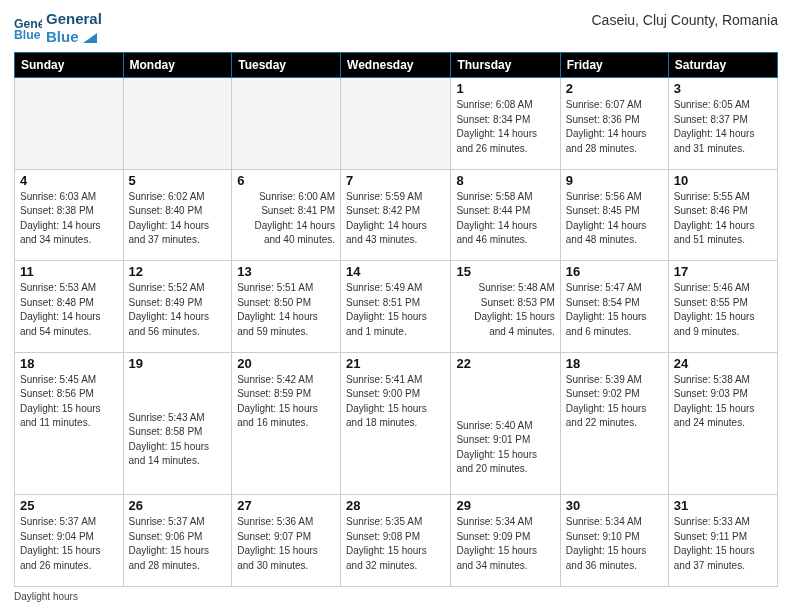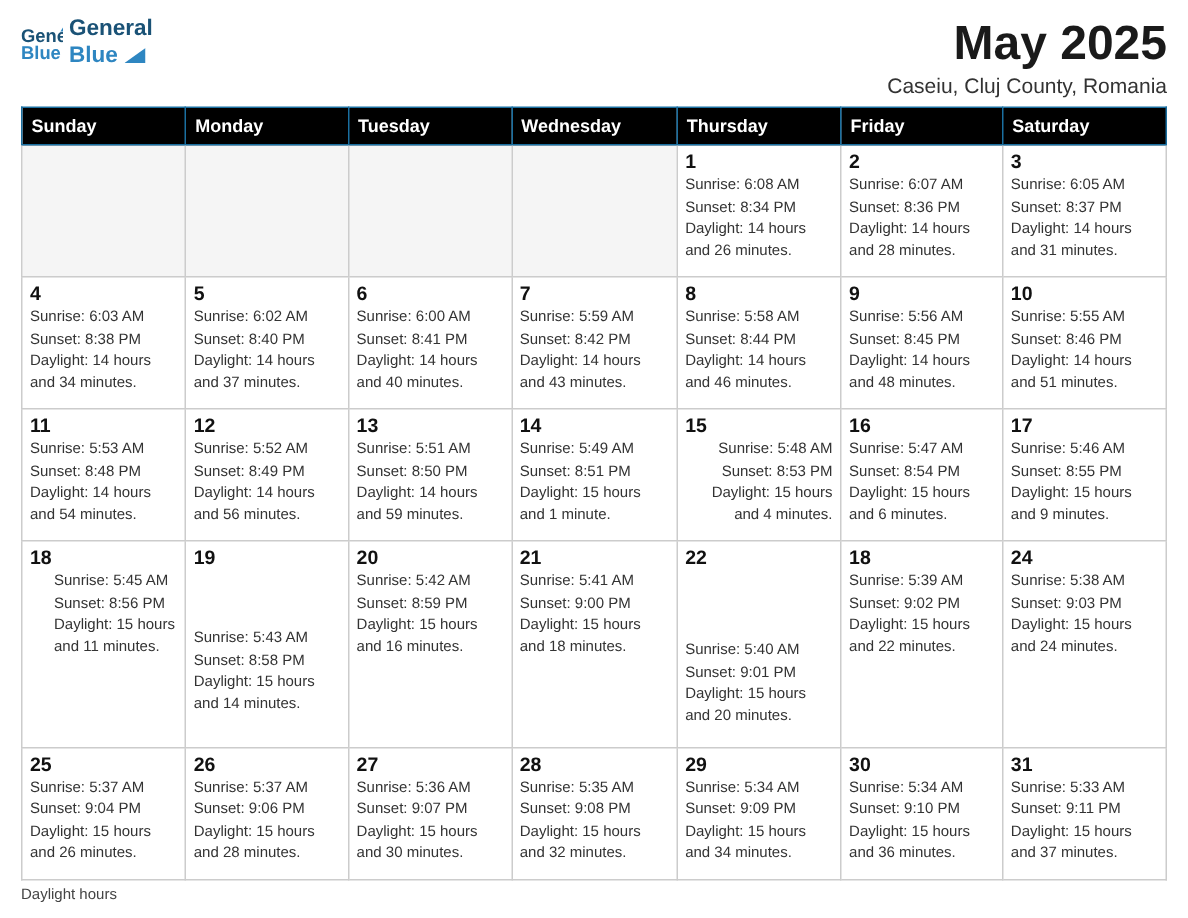--- a/index.html
+++ b/index.html
@@ -105,21 +105,20 @@
       <div style="display:flex;flex-direction:column;line-height:1.2">
         <span style="font-size:15px;font-weight:bold;color:#1a5276;">General</span>
         <span style="font-size:15px;font-weight:bold;color:#2e86c1;">Blue
           <svg width="14" height="10" style="vertical-align:middle;">
             <polygon points="0,10 14,10 14,0" fill="#2e86c1"></polygon>
           </svg>
         </span>
       </div>
     </div>
     <div class="title-block">
-      <div class="month-title">May 2025</div>
       <div class="location-title">Caseiu, Cluj County, Romania</div>
     </div>
   </div>
 
   <table class="calendar-table">
     <thead>
       <tr>
       <th>Sunday</th>
           <th>Monday</th>
           <th>Tuesday</th>
@@ -167,21 +166,21 @@
           </td>
           <td>
             <span class="day-number">5</span>
             <div class="day-info" style="white-space: pre-line;">Sunrise: 6:02 AM
 Sunset: 8:40 PM
 Daylight: 14 hours
 and 37 minutes.</div>
           </td>
           <td>
             <span class="day-number">6</span>
-            <div class="day-info" style="white-space: pre-line;">Sunrise: 6:00 AM
+            <div class="day-info" style="white-space: pre-line; text-align: right;">Sunrise: 6:00 AM
 Sunset: 8:41 PM
 Daylight: 14 hours
 and 40 minutes.</div>
           </td>
           <td>
             <span class="day-number">7</span>
             <div class="day-info" style="white-space: pre-line;">Sunrise: 5:59 AM
 Sunset: 8:42 PM
 Daylight: 14 hours
 and 43 minutes.</div>
@@ -255,21 +254,21 @@
             <span class="day-number">17</span>
             <div class="day-info" style="white-space: pre-line;">Sunrise: 5:46 AM
 Sunset: 8:55 PM
 Daylight: 15 hours
 and 9 minutes.</div>
           </td>
         </tr>
         <tr>
           <td>
             <span class="day-number">18</span>
-            <div class="day-info" style="white-space: pre-line; margin-left: 16px;">Sunrise: 5:45 AM
+            <div class="day-info" style="white-space: pre-line;">Sunrise: 5:45 AM
 Sunset: 8:56 PM
 Daylight: 15 hours
 and 11 minutes.</div>
           </td>
           <td>
             <span class="day-number">19</span>
             <div class="day-info" style="white-space: pre-line; margin-top: 40px;">Sunrise: 5:43 AM
 Sunset: 8:58 PM
 Daylight: 15 hours
 and 14 minutes.</div>

